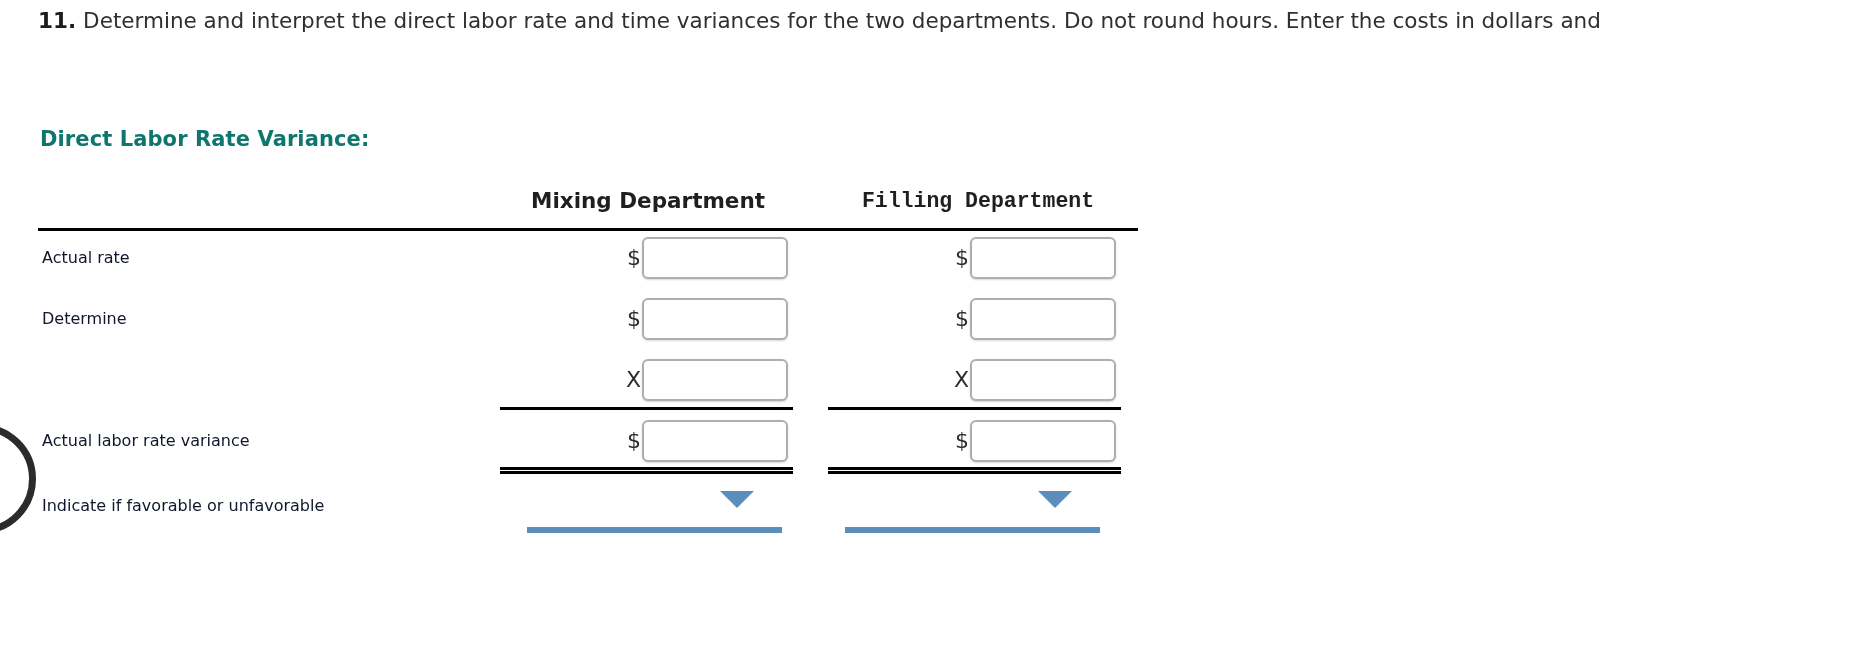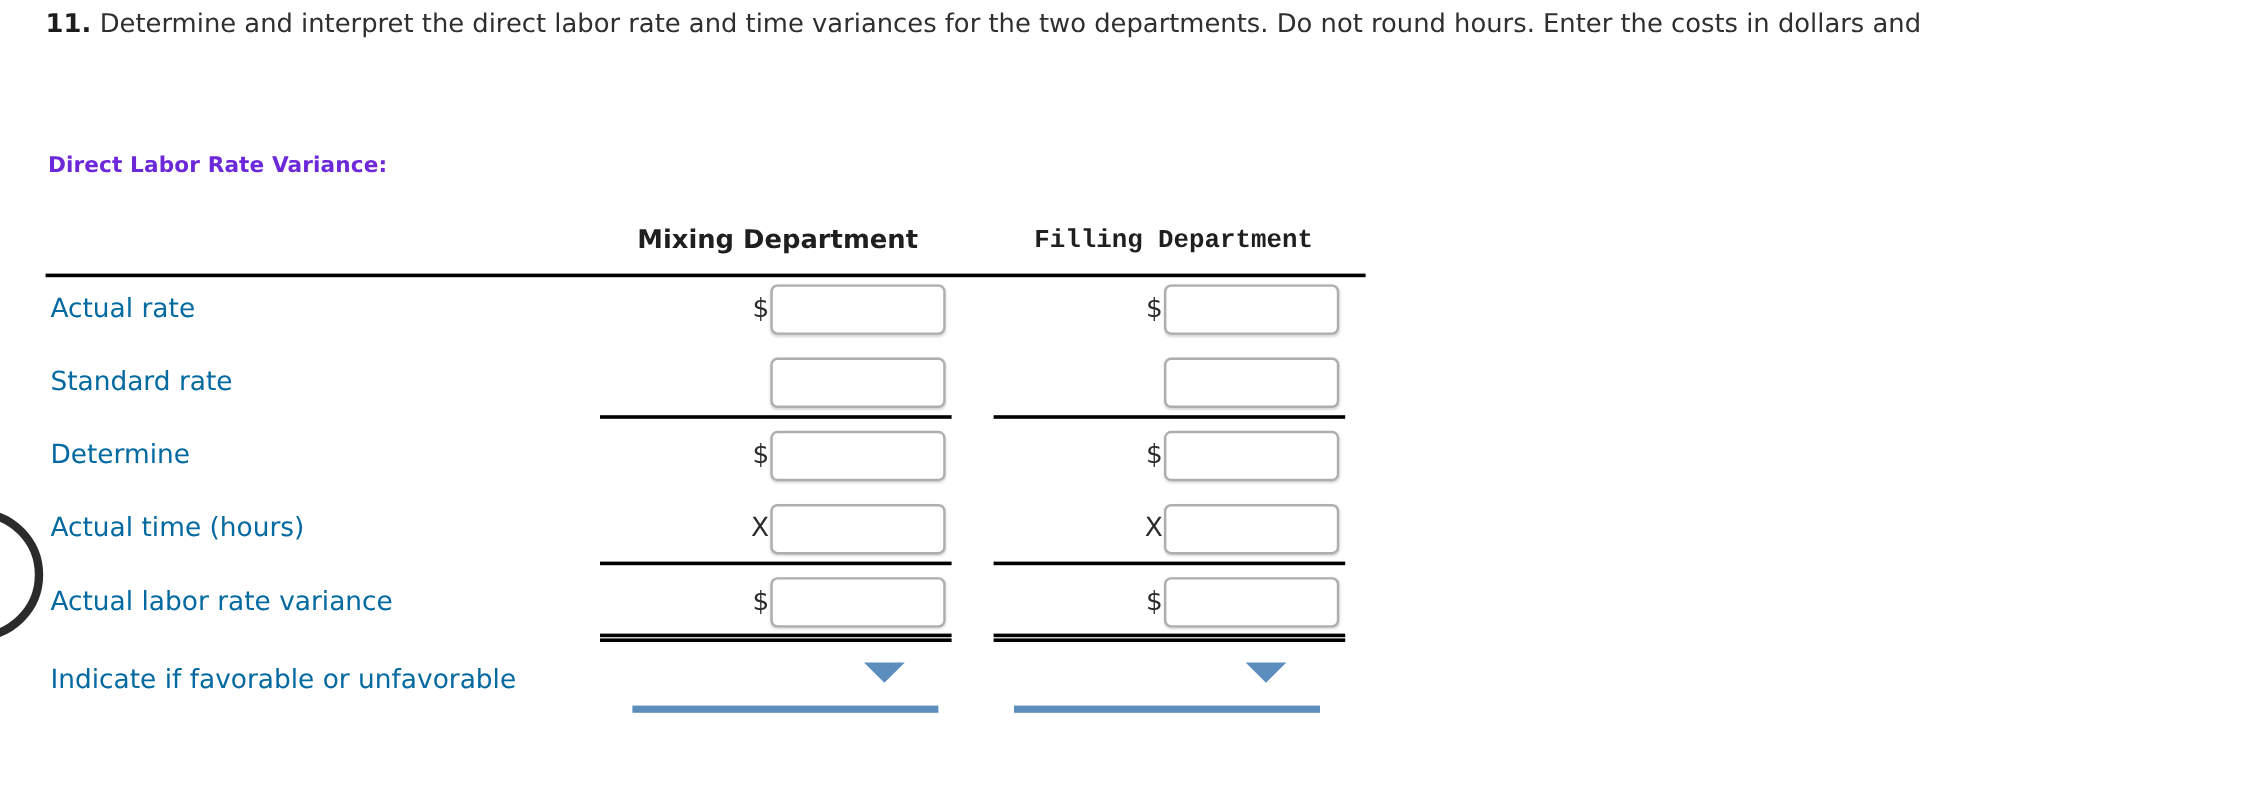--- a/index.html
+++ b/index.html
@@ -33,23 +33,23 @@
     font-weight: bold;
     color: #1d1d1d;
   }
   .q-number-gap { display: inline-block; width: 7px; }
 
   
   #section-heading {
     position: absolute;
     left: 40px;
     top: 127px;
-    font-size: 18px;
+    font-size: 21px;
     font-weight: bold;
-    color: #6d28d9;
+    color: #0f766e;
     letter-spacing: .1px;
   }
 
   
   #variance-table {
     position: absolute;
     left: 0;
     top: 175px;
     width: 1868px;
   }
@@ -82,22 +82,22 @@
     left: 38px;
     top: 53px;
     width: 1100px;
     height: 3px;
     background: #000000;
   }
 
   
   .data-row { height: 61px; }
   .row-label {
-    font-size: 22px;
-    color: #0369a1;
+    font-size: 16px;
+    color: #0f172a;
     line-height: 61px;
     white-space: nowrap;
   }
 
   
   .cell {
     position: absolute;
     top: 8px;
     display: flex;
     align-items: center;
@@ -217,48 +217,34 @@
     <div class="cell mix">
       <span class="op-glyph">$</span>
       <input class="vt-input" type="text" value="" style="">
     </div>
     <div class="cell fill">
       <span class="op-glyph">$</span>
       <input class="vt-input" type="text" value="" style="">
     </div>
   </div>
 
-  <div class="vt-row data-row">
-    <div class="col-label row-label">Standard rate</div>
-    <div class="cell mix">
-      <span class="op-glyph empty"></span>
-      <input class="vt-input" type="text" value="" style="">
-    </div>
-    <div class="cell fill">
-      <span class="op-glyph empty"></span>
-      <input class="vt-input" type="text" value="" style="">
-    </div>
-    <div class="seg-rule mix" style="top:58px"></div>
-    <div class="seg-rule fill" style="top:58px"></div>
-  </div>
 
   <div class="vt-row data-row">
     <div class="col-label row-label">Determine</div>
     <div class="cell mix">
       <span class="op-glyph">$</span>
       <input class="vt-input" type="text" value="" style="">
     </div>
     <div class="cell fill">
       <span class="op-glyph">$</span>
       <input class="vt-input" type="text" value="" style="">
     </div>
   </div>
 
   <div class="vt-row data-row">
-    <div class="col-label row-label">Actual time (hours)</div>
     <div class="cell mix">
       <span class="op-glyph">X</span>
       <input class="vt-input" type="text" value="" style="">
     </div>
     <div class="cell fill">
       <span class="op-glyph">X</span>
       <input class="vt-input" type="text" value="" style="">
     </div>
     <div class="seg-rule mix" style="top:58px"></div>
     <div class="seg-rule fill" style="top:58px"></div>

